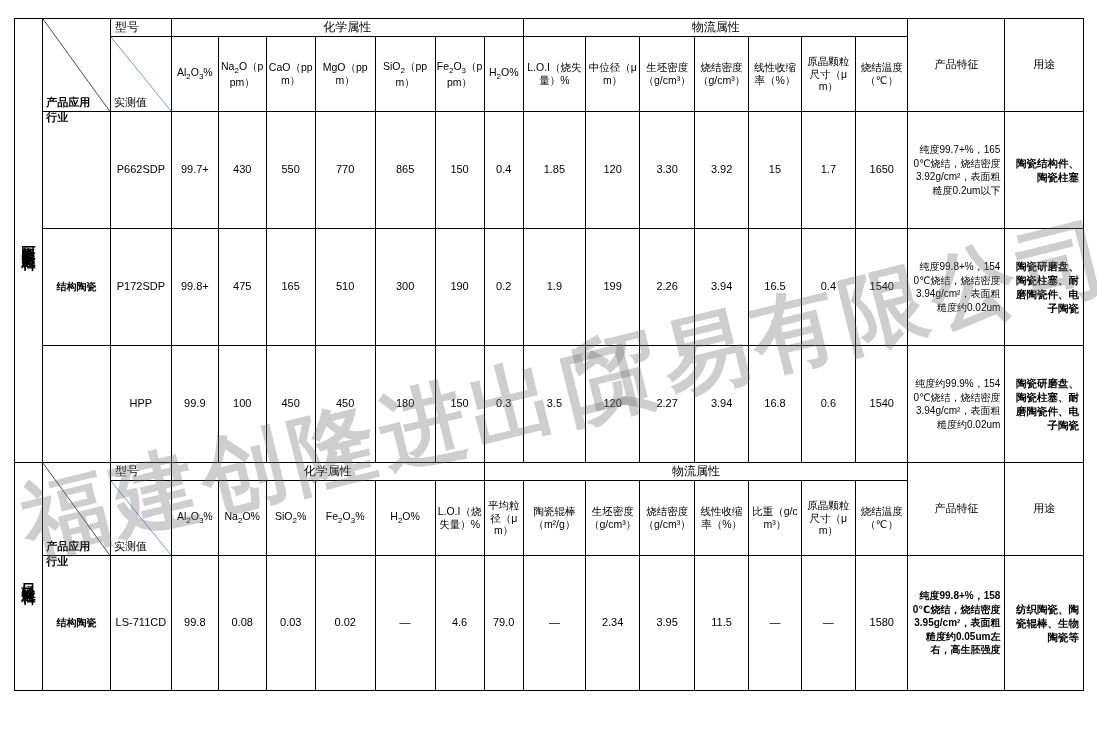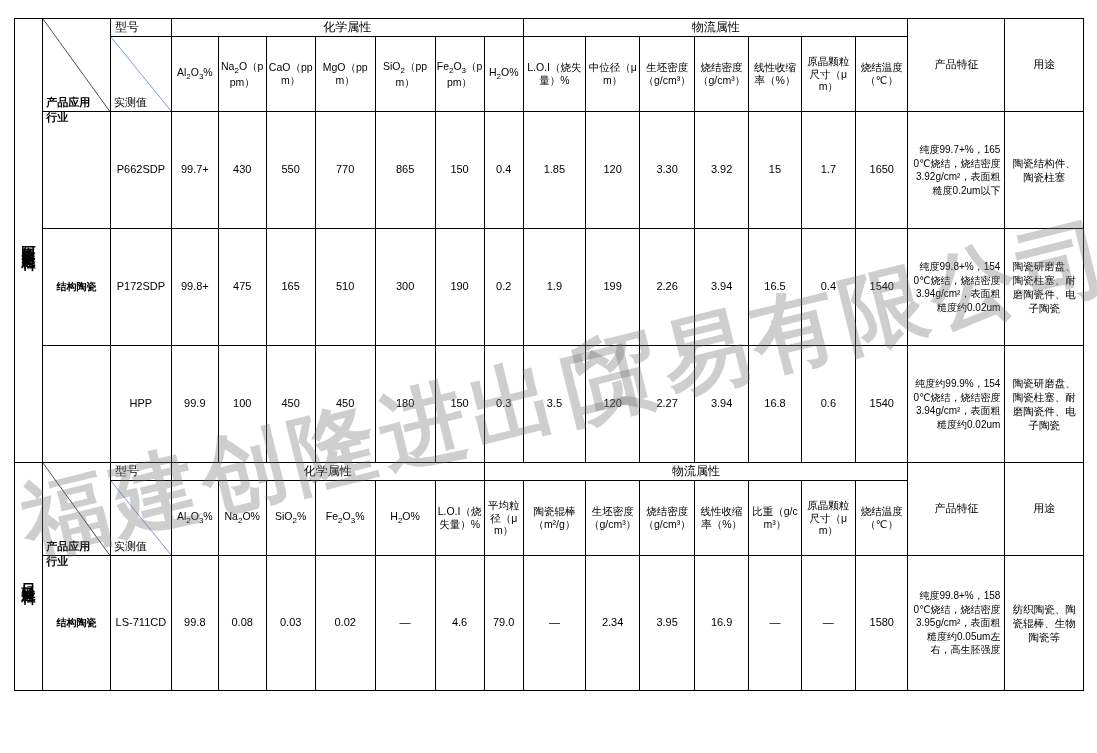--- a/index.html
+++ b/index.html
@@ -68,23 +68,24 @@
   }
   .slashcell svg{position:absolute;left:0;top:0;width:100%;height:100%;}
   .note{
     font-size:10px;
     text-align:right;
     padding:3px 4px;
     line-height:1.35;
   }
   .usecell{
     font-size:10.5px;
-    text-align:center;
+    text-align:right;
     padding:3px 4px;
     line-height:1.35;
+    font-weight:bold;
   }
   .tall{height:110px;}
   .vhead{font-size:10.5px;line-height:1.2;}
   sub{font-size:8px;}
   .watermark{
     position:absolute;
     left:0;top:0;
     width:1097px;height:753px;
     pointer-events:none;
     z-index:5;
@@ -282,25 +283,25 @@
       <td>99.8</td>
       <td>0.08</td>
       <td>0.03</td>
       <td>0.02</td>
       <td>—</td>
       <td>4.6</td>
       <td>79.0</td>
       <td>—</td>
       <td>2.34</td>
       <td>3.95</td>
-      <td>16.9</td>
+      <td>11.5</td>
       <td>—</td>
       <td>—</td>
       <td>1580</td>
-      <td class="note" style="height:128px;">纯度99.8+%，1580℃烧结，烧结密度3.95g/cm²，表面粗糙度约0.05um左右，高生胚强度</td>
+      <td class="note" style="height:128px;font-weight:bold;">纯度99.8+%，1580℃烧结，烧结密度3.95g/cm²，表面粗糙度约0.05um左右，高生胚强度</td>
       <td class="usecell">纺织陶瓷、陶瓷辊棒、生物陶瓷等</td>
     </tr>
 
   </tbody>
     </table>
 </div>
 
 <div class="watermark">
   <div class="wm-text" id="wm1">福建创隆进出口</div>
   <div class="wm-text" id="wm2">贸易有限公司</div>

